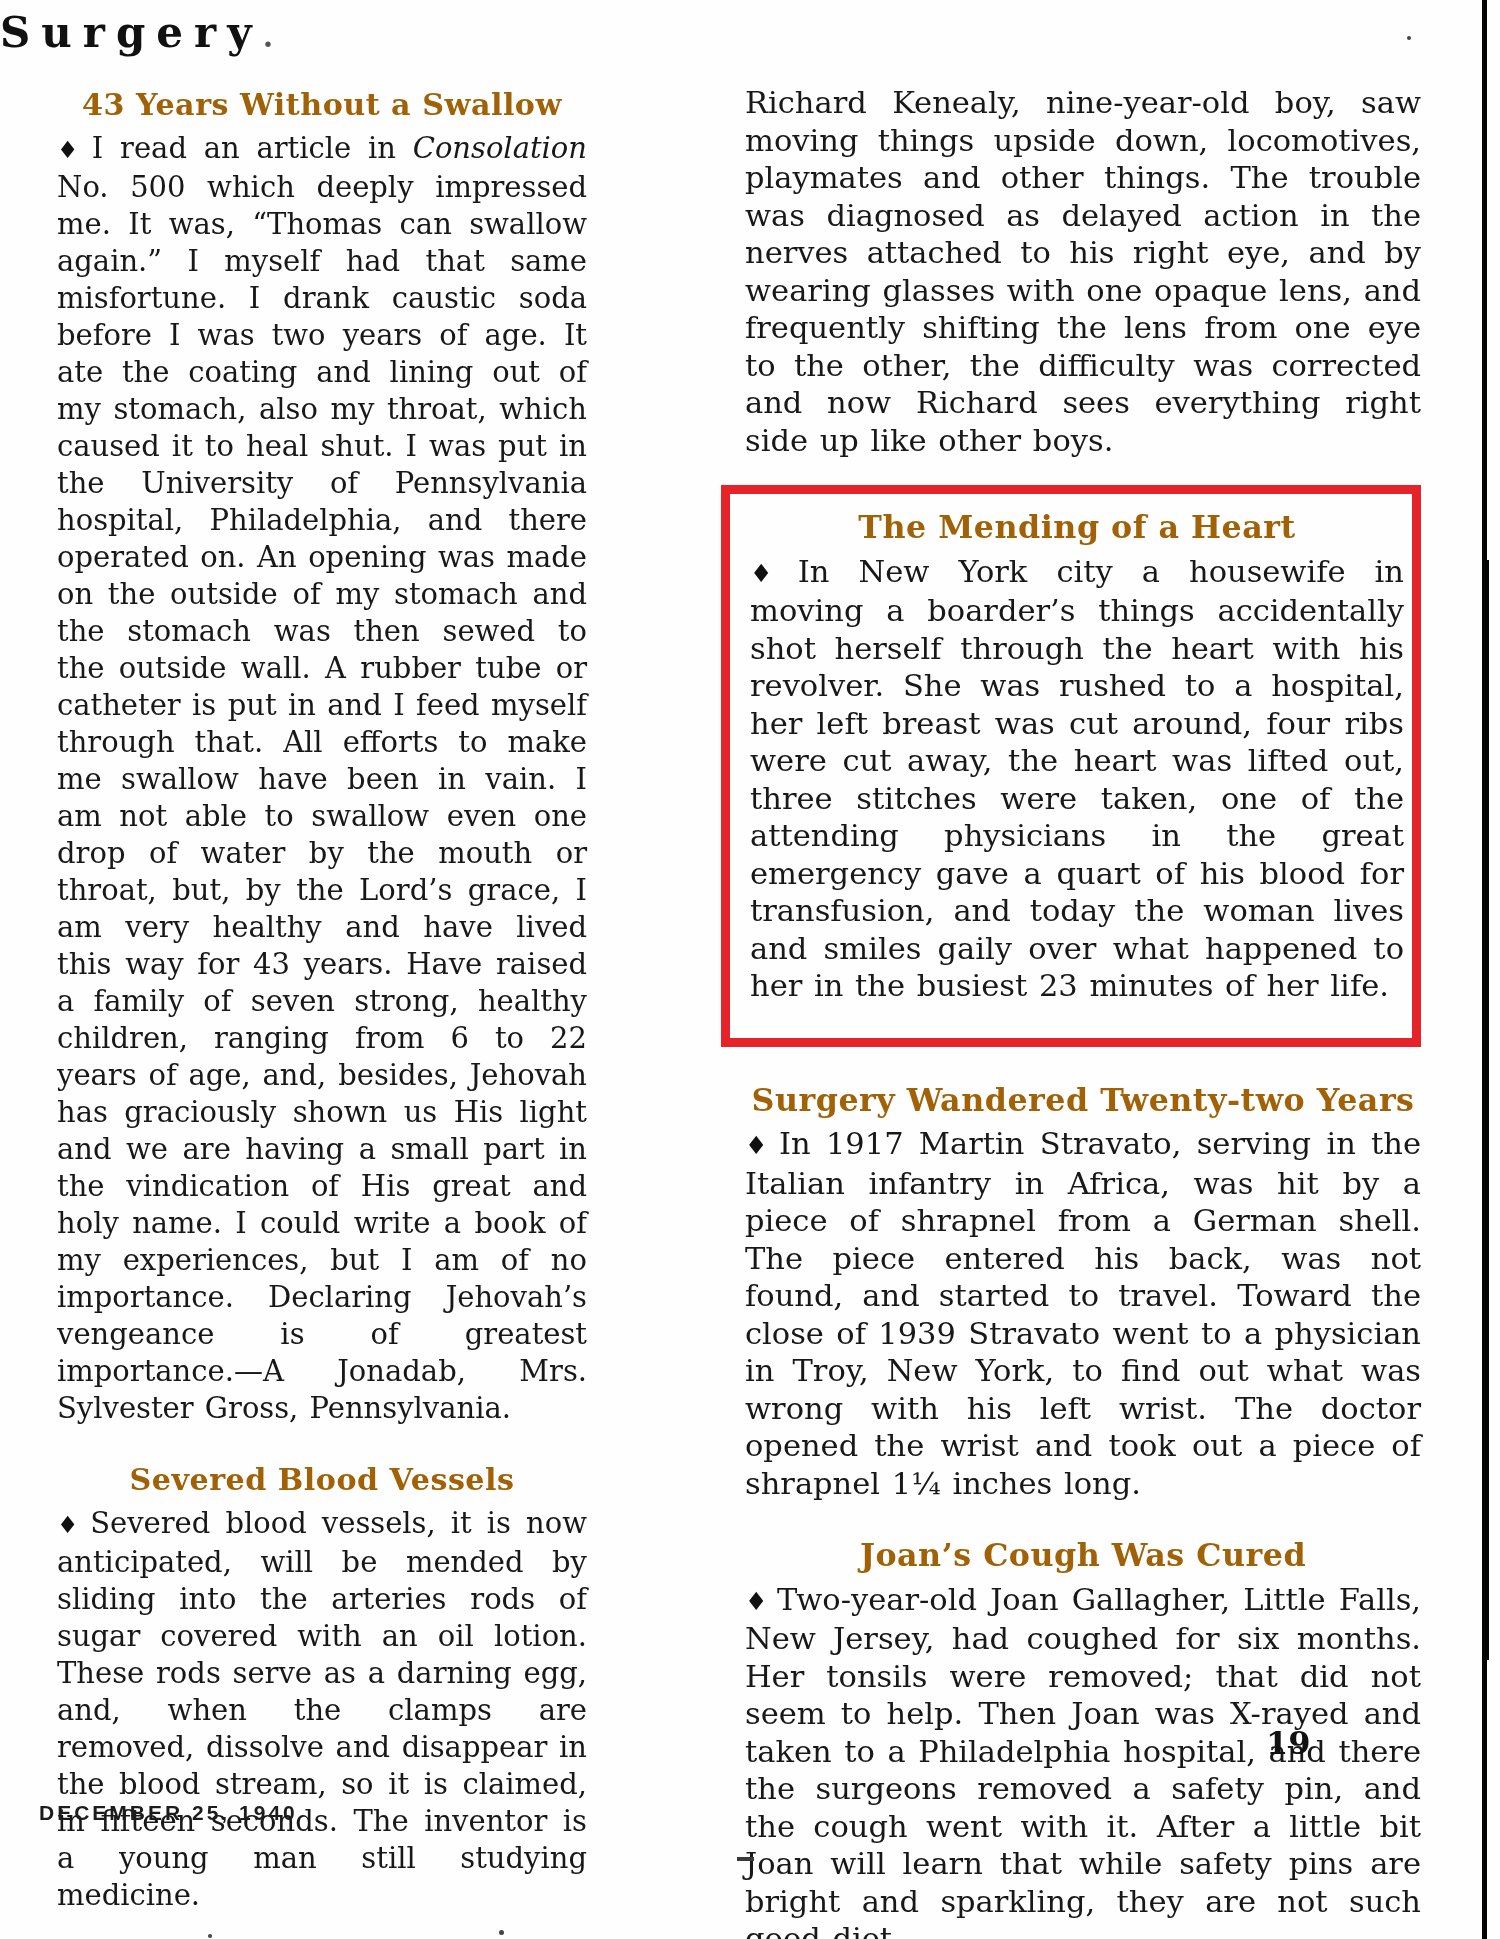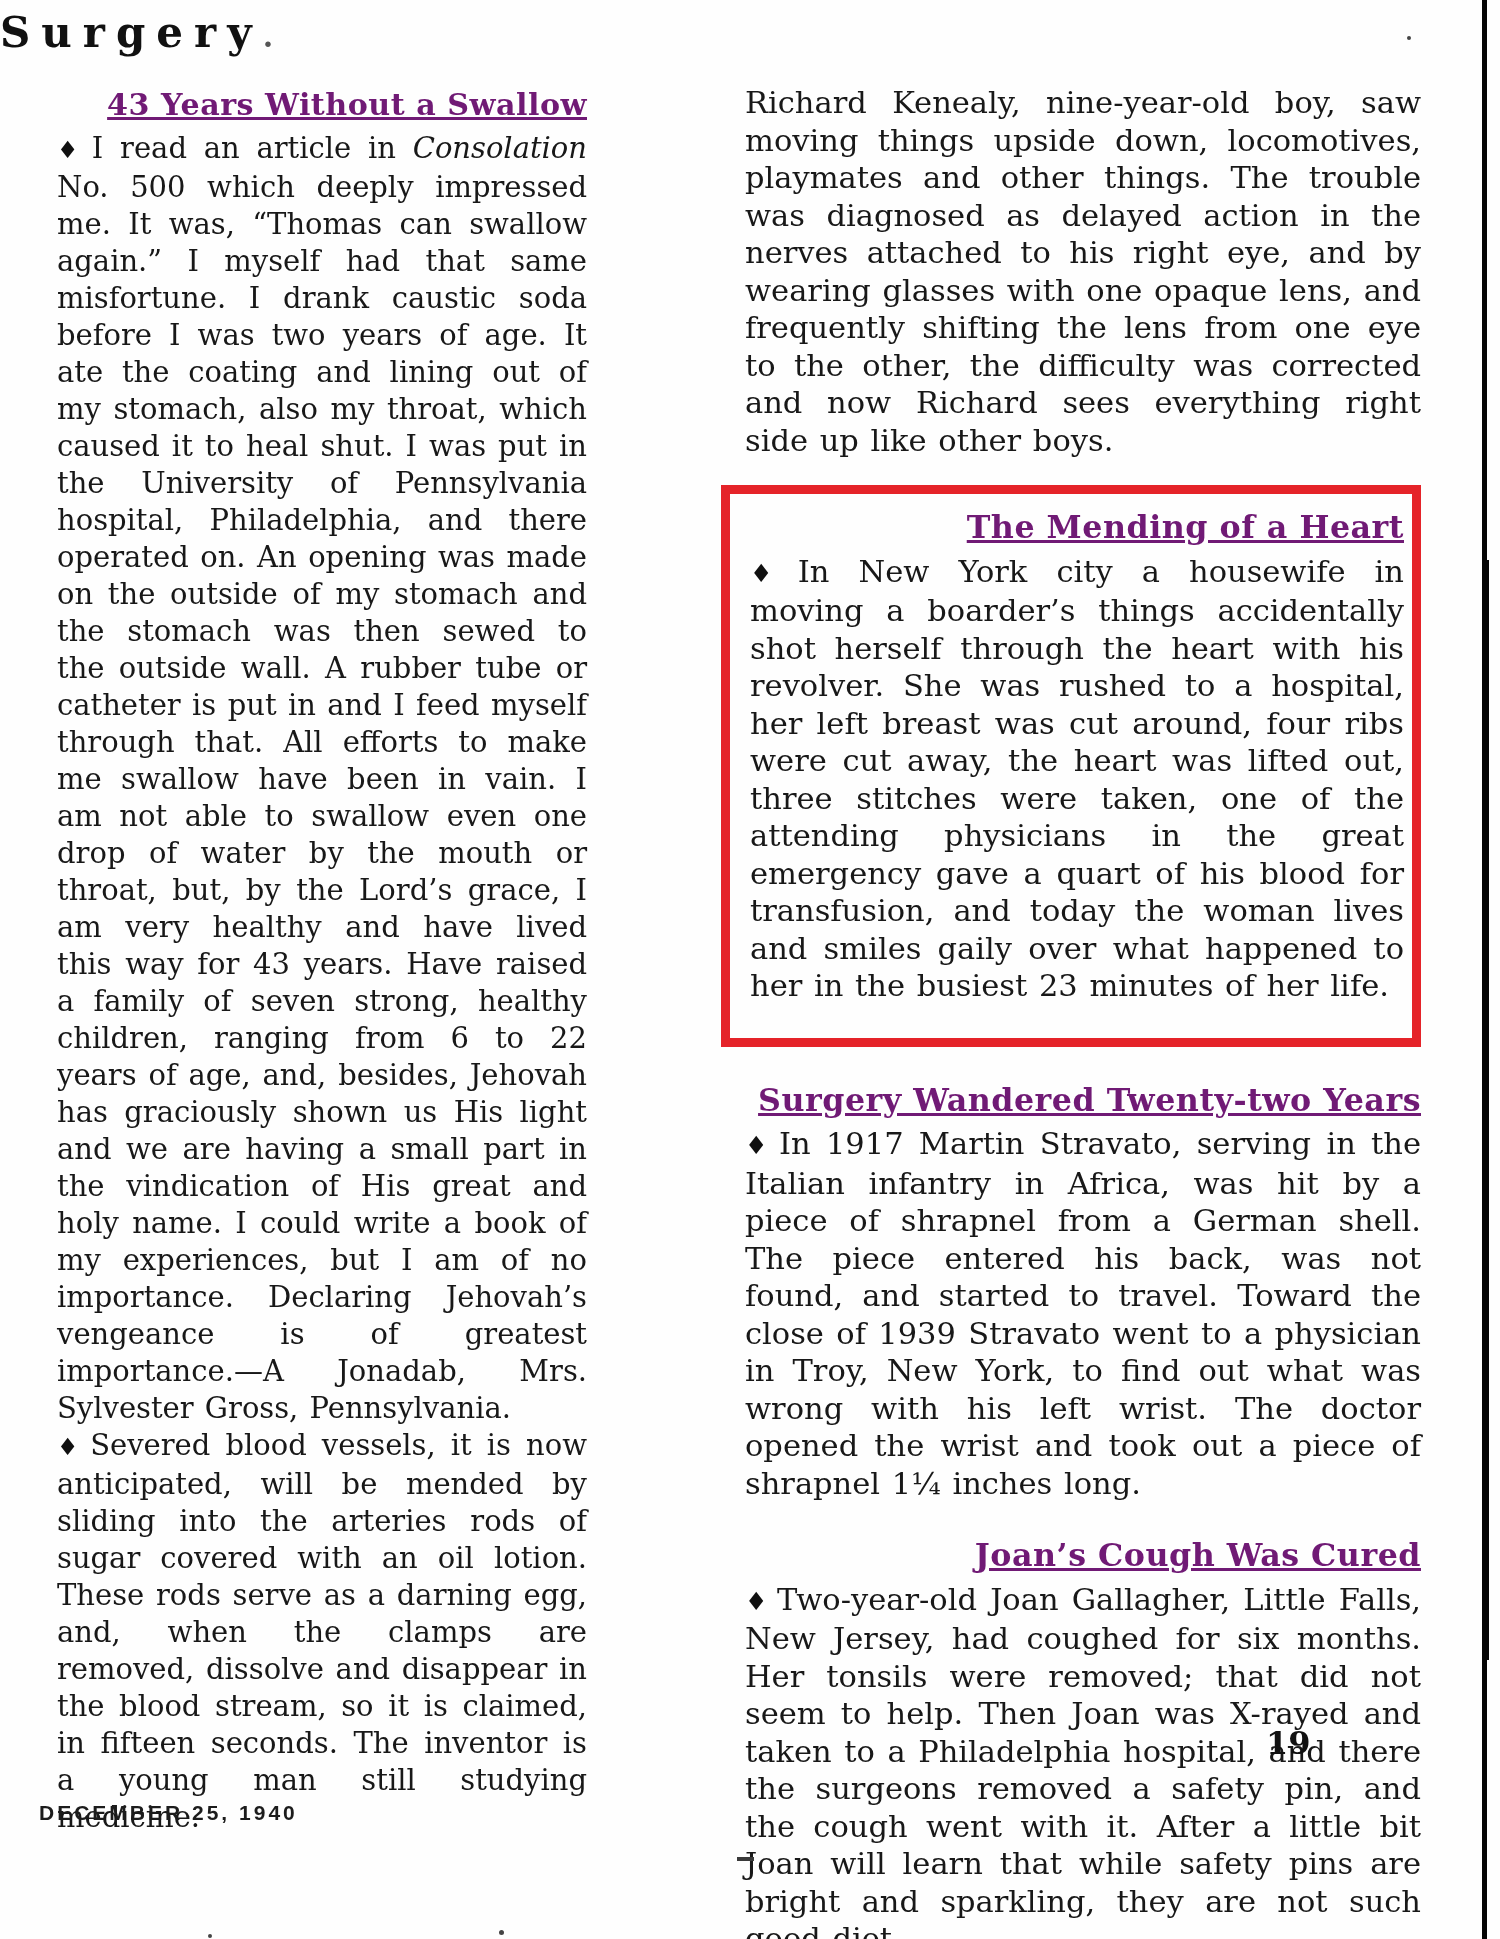--- a/index.html
+++ b/index.html
@@ -18,23 +18,22 @@
     letter-spacing: 11px;
     color: #111;
   }
   .page-title .title-mark { letter-spacing: 0; color: #555; font-size: 30px; }
   .col { position: absolute; text-align: justify; }
   .col-left  { left: 57px;  top: 86px;  width: 530px; font-size: 29px;   line-height: 37px; }
   .col-right { left: 745px; top: 84px;  width: 676px; font-size: 30.5px; line-height: 37.5px; }
   h2.article-heading {
     font-size: 1.04em; font-weight: 700;
     margin: 34px 0 7px 0; padding: 0;
-    text-align: right; color: #701a75;
+    text-align: center; color: #a16207;
     letter-spacing: 0.5px;
-    text-decoration: underline;
   }
   h2.first { margin-top: 0; }
   p.article-body { margin: 0; padding: 0; word-spacing: 2px; }
   .bullet { font-size: 0.82em; padding-right: 8px; color: #101010; }
   .highlight-box {
     border: 9px solid #e52329;
     margin: 26px 0 0 -24px;
     padding: 10px 8px 33px 20px;
     width: calc(100% + 24px);
     box-sizing: border-box;
@@ -71,20 +70,21 @@
 </head>
 <body>
 
 <div class="page-title"><span>Surgery</span><span class="title-mark">.</span></div>
 
 <div class="col col-left">
 
   <h2 class="article-heading first">43 Years Without a Swallow</h2>
   <p class="article-body"><span class="bullet">♦</span><span>I read an article in </span><i>Consolation</i><span> No. 500 which deeply impressed me. It was, “Thomas can swallow again.” I myself had that same misfortune. I drank caustic soda before I was two years of age. It ate the coating and lining out of my stomach, also my throat, which caused it to heal shut. I was put in the University of Pennsylvania hospital, Philadelphia, and there operated on. An opening was made on the outside of my stomach and the stomach was then sewed to the outside wall. A rubber tube or catheter is put in and I feed myself through that. All efforts to make me swallow have been in vain. I am not able to swallow even one drop of water by the mouth or throat, but, by the Lord’s grace, I am very healthy and have lived this way for 43 years. Have raised a family of seven strong, healthy children, ranging from 6 to 22 years of age, and, besides, Jehovah has graciously shown us His light and we are having a small part in the vindication of His great and holy name. I could write a book of my experiences, but I am of no importance. Declaring Jehovah’s vengeance is of greatest importance.—A Jonadab, Mrs. Sylvester Gross, Pennsylvania.</span></p>
 
+  <h2 class="article-heading">Severed Blood Vessels</h2>
   <p class="article-body"><span class="bullet">♦</span><span>Severed blood vessels, it is now anticipated, will be mended by sliding into the arteries rods of sugar covered with an oil lotion. These rods serve as a darning egg, and, when the clamps are removed, dissolve and disappear in the blood stream, so it is claimed, in fifteen seconds. The inventor is a young man still studying medicine.</span></p>
 
 </div>
 
 <div class="col col-right">
 
   <p class="article-body"><span>Richard Kenealy, nine-year-old boy, saw moving things upside down, locomotives, playmates and other things. The trouble was diagnosed as delayed action in the nerves attached to his right eye, and by wearing glasses with one opaque lens, and frequently shifting the lens from one eye to the other, the difficulty was corrected and now Richard sees everything right side up like other boys.</span></p>
 
   <div class="highlight-box" style="border-color: rgb(229, 35, 41);">
     <h2 class="article-heading first">The Mending of a Heart</h2>

